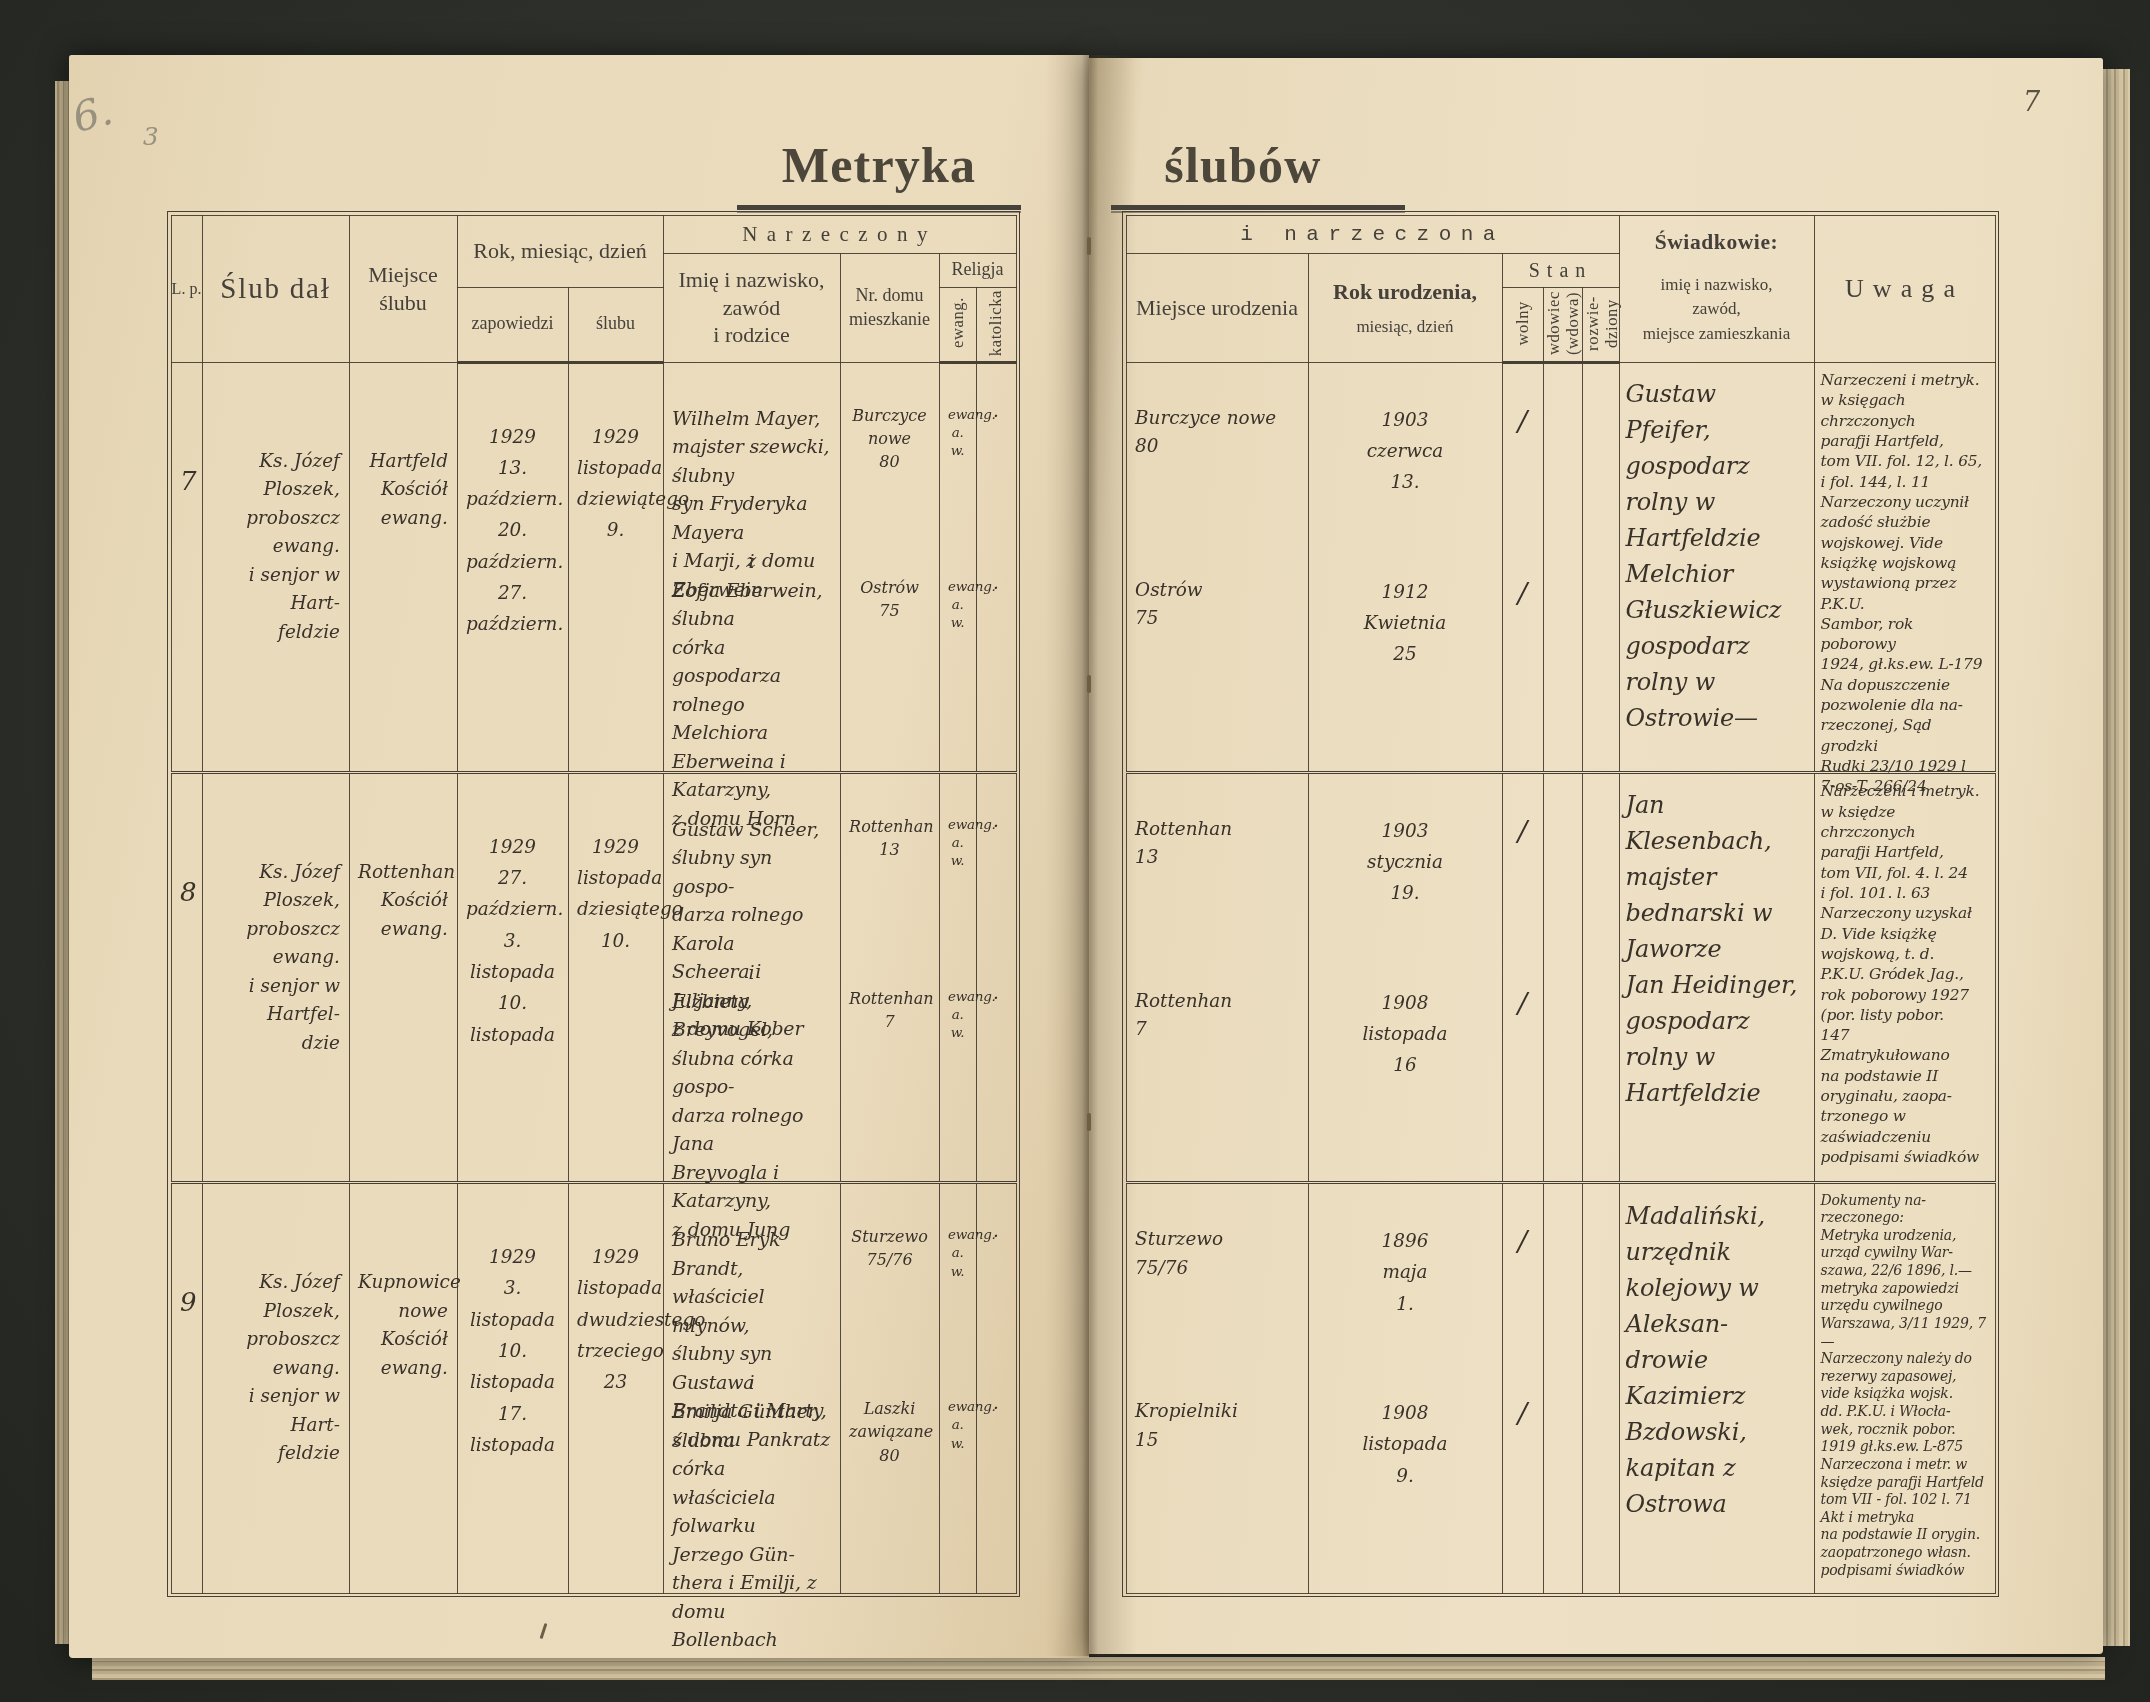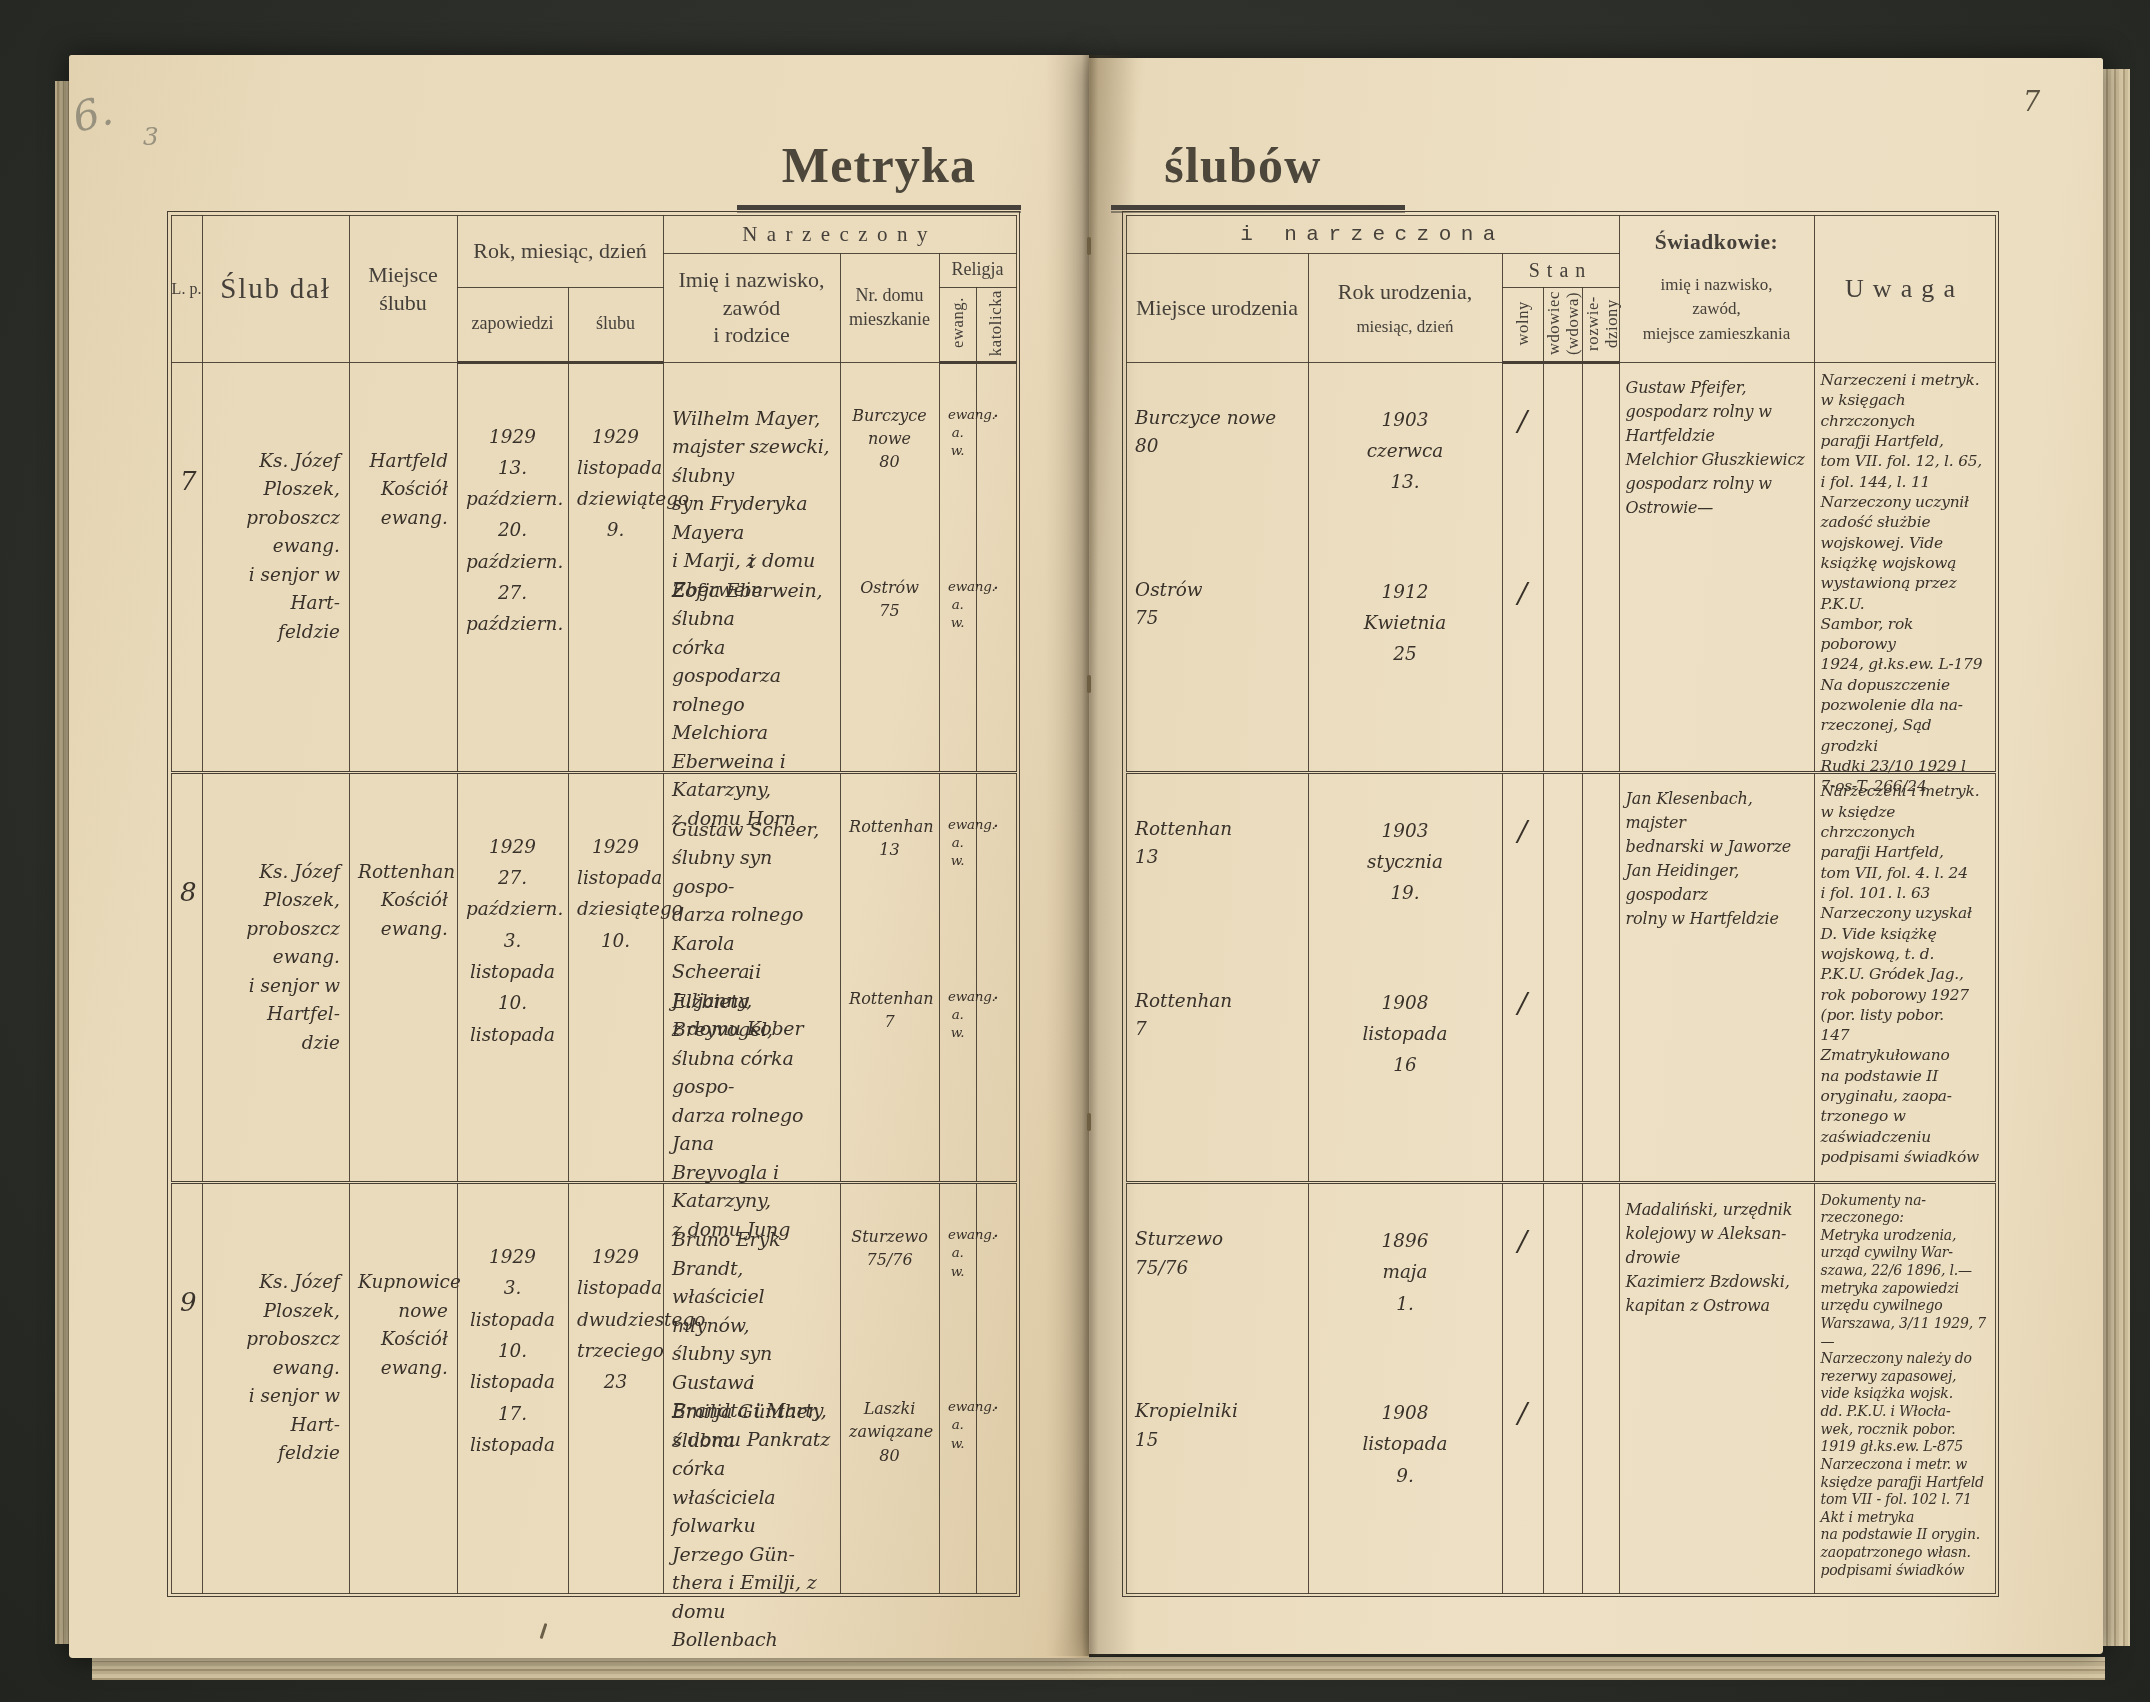--- a/index.html
+++ b/index.html
@@ -42,21 +42,21 @@
   table.reg { border-collapse:collapse; table-layout:fixed; }
   table.reg th, table.reg td { border:1.2px solid rgba(66,58,46,.9); padding:0; }
   table.reg th { font-weight:normal; vertical-align:middle; text-align:center;
     color:#45403a; white-space:pre-line; }
   table.reg td { position:relative; vertical-align:top; overflow:visible; }
   tr.hrow3 th { border-bottom:3.1px solid #473f33; }
   tbody tr.sep td { border-top:3.1px double #473f33; }
   tbody tr { height:410px; }
 
   .ph-big  { font-size:29px; font-weight:bold; letter-spacing:1.8px;margin-top:23px; }
-  .ph-med  { font-size:22px; font-weight:normal; line-height:1.25; }
+  .ph-med  { font-size:22px; font-weight:bold; line-height:1.25; }
   .ph-sm   { font-size:18px; line-height:1.3; }
   .ph-xs   { font-size:16px; }
   .ph-spaced { font-size:21px; font-weight:bold; letter-spacing:.45em; }
   .ph-spaced2 { font-size:20px; letter-spacing:.35em; }
   .ph-uwaga { font-size:26px; font-weight:bold; letter-spacing:.35em; }
   .al-left { text-align:left; padding-left:16px;font-family:Liberation Mono, monospace; }
   .vert span { writing-mode:vertical-rl; transform:rotate(180deg); display:inline-block;
     font-size:16.6px; line-height:1.15; letter-spacing:0.6px; }
   .wit-head { font-size:21.5px; font-weight:bold; letter-spacing:0.6px; margin-bottom:6.1px; }
   .wit-sub  { font-size:17px; line-height:1.45; }
@@ -64,21 +64,21 @@
 
   
   .hw { position:absolute; left:0; right:0; padding:0 8.6px;
     font-family:"DejaVu Serif", serif; font-style:italic; color:#39322a;
     white-space:pre-line; }
   .hw-name { font-size:19px; line-height:1.5; letter-spacing:-0.2px; }
   .hw-date { font-size:18.4px; line-height:1.7; text-align:center; }
   .hw-off  { font-size:18.4px; line-height:1.55; }
   .hw-small{ font-size:16px; line-height:1.45; text-align:center; }
   .hw-rel  { font-size:13.5px; line-height:1.35; text-align:center; letter-spacing:-0.3px; }
-  .hw-wit  { font-size:16px; line-height:1.5; letter-spacing:-0.2px; padding:0 6.1px; }
+  .hw-wit  { font-size:24px; line-height:1.5; letter-spacing:-0.2px; padding:0 6.1px; }
   .hw-rem  { font-size:15.4px; line-height:1.32; letter-spacing:-0.2px; padding:0 6.1px; }
   .hw-rem.dense { font-size:14px; line-height:1.26; }
   .hw-lp   { font-size:26px; text-align:center; }
   .hw-slash{ font-size:28px; text-align:center; }
   .hw-dot  { font-size:18.4px; text-align:center; }
   .s-top  { top:41px; }
   .s-mid  { top:184px; text-align:center; }
   .s-bot  { top:213px; }
   .s-head { top:57px; }
   .s-off  { top:84px;text-align:right; }

